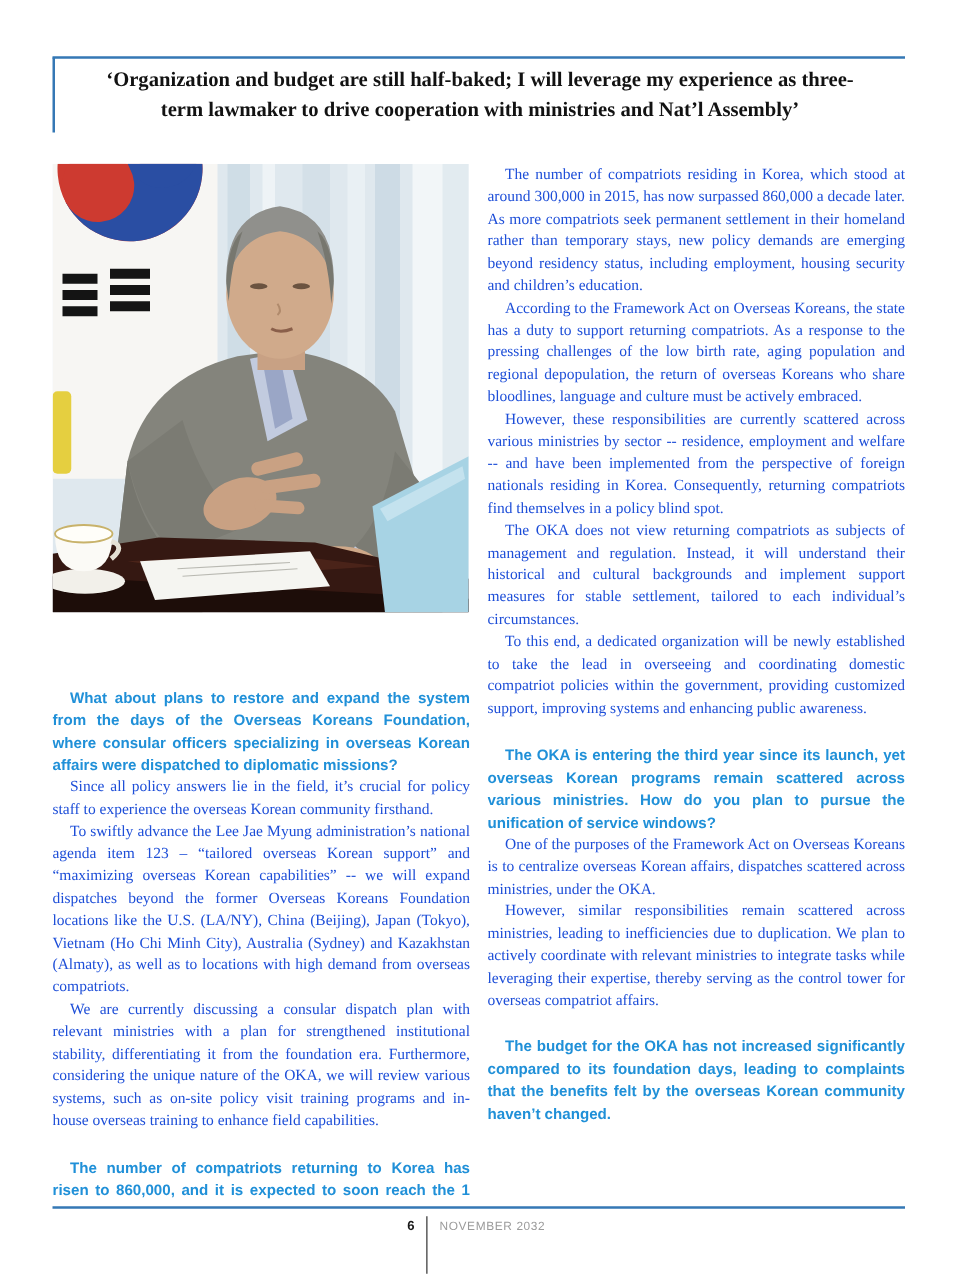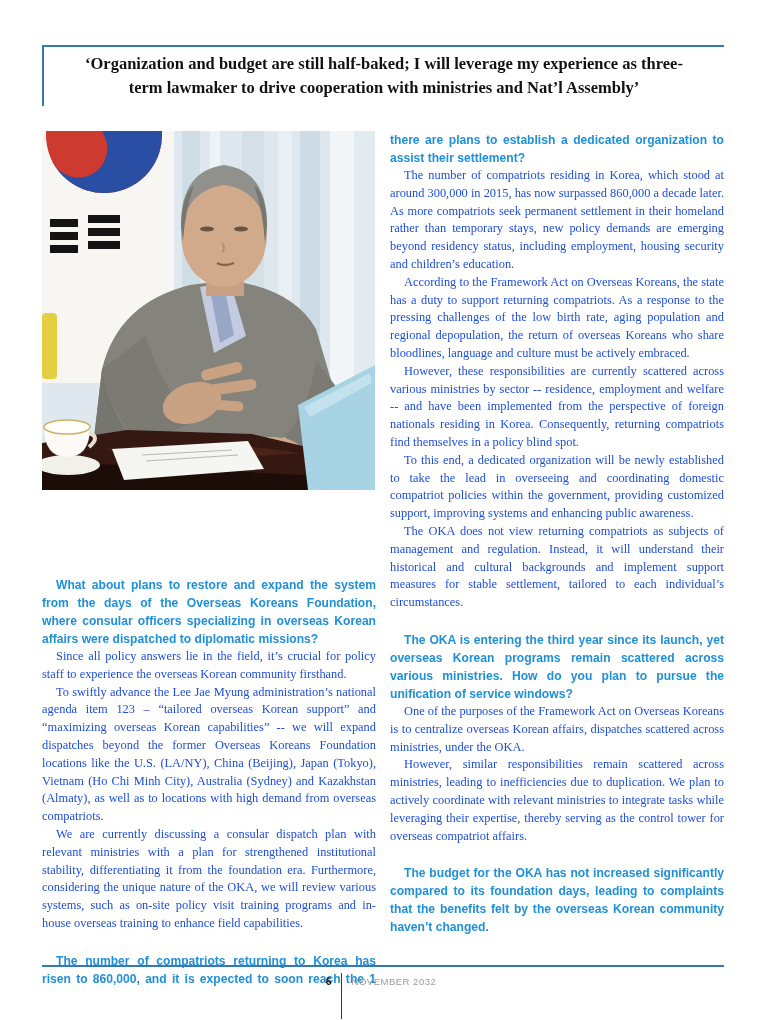--- a/index.html
+++ b/index.html
@@ -47,21 +47,21 @@
     left: 42px; top: 493px;
     width: 333px;
     font-family: "Liberation Sans", sans-serif;
     font-size: 9.5px;
     color: #1c1c1c;
   }
   .col {
     position: absolute;
     width: 334px;
   }
-  .col-left  { left: 42px;  top: 549px; height: 412px; overflow: hidden; margin-top: 27px; }
+  .col-left  { left: 42px;  top: 549px; height: 412px; overflow: hidden; }
   .col-right { left: 390px; top: 131px; height: 830px; overflow: hidden; }
   .answer {
     font-family: "Liberation Serif", serif;
     font-size: 12.4px;
     line-height: 17.8px;
     color: #1d4ed8;
     text-align: justify;
     text-indent: 14px;
   }
   .question {
@@ -206,26 +206,25 @@
 
 
   <div class="col col-left">
       <p class="question">What about plans to restore and expand the system from the days of the Overseas Koreans Foundation, where consular officers specializing in overseas Korean affairs were dispatched to diplomatic missions?</p>
       <p class="answer">Since all policy answers lie in the field, it’s crucial for policy staff to experience the overseas Korean community firsthand.</p>
       <p class="answer">To swiftly advance the Lee Jae Myung administration’s national agenda item 123 – “tailored overseas Korean support” and “maximizing overseas Korean capabilities” -- we will expand dispatches beyond the former Overseas Koreans Foundation locations like the U.S. (LA/NY), China (Beijing), Japan (Tokyo), Vietnam (Ho Chi Minh City), Australia (Sydney) and Kazakhstan (Almaty), as well as to locations with high demand from overseas compatriots.</p>
       <p class="answer">We are currently discussing a consular dispatch plan with relevant ministries with a plan for strengthened institutional stability, differentiating it from the foundation era. Furthermore, considering the unique nature of the OKA, we will review various systems, such as on-site policy visit training programs and in-house overseas training to enhance field capabilities.</p>
       <p class="question">The number of compatriots returning to Korea has risen to 860,000, and it is expected to soon reach the 1 million mark. I hear</p>
     </div>
   <div class="col col-right">
-      <p class="question no-indent">there are plans to establish a dedicated organization to assist their settlement?</p>
       <p class="answer">The number of compatriots residing in Korea, which stood at around 300,000 in 2015, has now surpassed 860,000 a decade later. As more compatriots seek permanent settlement in their homeland rather than temporary stays, new policy demands are emerging beyond residency status, including employment, housing security and children’s education.</p>
       <p class="answer">According to the Framework Act on Overseas Koreans, the state has a duty to support returning compatriots. As a response to the pressing challenges of the low birth rate, aging population and regional depopulation, the return of overseas Koreans who share bloodlines, language and culture must be actively embraced.</p>
       <p class="answer">However, these responsibilities are currently scattered across various ministries by sector -- residence, employment and welfare -- and have been implemented from the perspective of foreign nationals residing in Korea. Consequently, returning compatriots find themselves in a policy blind spot.</p>
+      <p class="answer">The OKA does not view returning compatriots as subjects of management and regulation. Instead, it will understand their historical and cultural backgrounds and implement support measures for stable settlement, tailored to each individual’s circumstances.</p>
       <p class="answer">To this end, a dedicated organization will be newly established to take the lead in overseeing and coordinating domestic compatriot policies within the government, providing customized support, improving systems and enhancing public awareness.</p>
-      <p class="answer">The OKA does not view returning compatriots as subjects of management and regulation. Instead, it will understand their historical and cultural backgrounds and implement support measures for stable settlement, tailored to each individual’s circumstances.</p>
       <p class="question">The OKA is entering the third year since its launch, yet overseas Korean programs remain scattered across various ministries. How do you plan to pursue the unification of service windows?</p>
       <p class="answer">One of the purposes of the Framework Act on Overseas Koreans is to centralize overseas Korean affairs, dispatches scattered across ministries, under the OKA.</p>
       <p class="answer">However, similar responsibilities remain scattered across ministries, leading to inefficiencies due to duplication. We plan to actively coordinate with relevant ministries to integrate tasks while leveraging their expertise, thereby serving as the control tower for overseas compatriot affairs.</p>
       <p class="question">The budget for the OKA has not increased significantly compared to its foundation days, leading to complaints that the benefits felt by the overseas Korean community haven’t changed.</p>
     </div>
 
   <div class="footer-rule"></div>
   <div class="footer">
     <span class="page-num">6</span>
     <span class="divider"></span>

